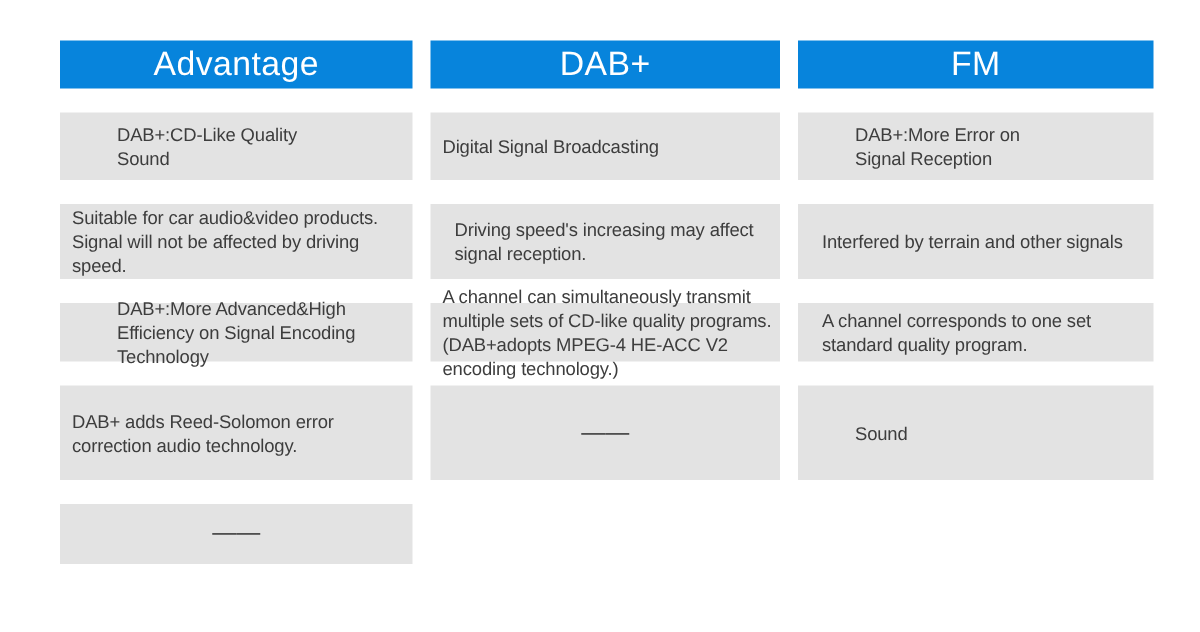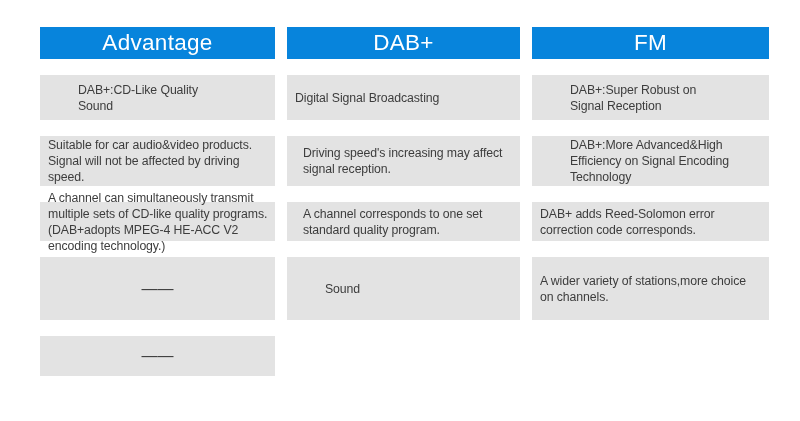--- a/index.html
+++ b/index.html
@@ -59,40 +59,39 @@
 <div class="grid">
 
   <div class="th">Advantage</div>
   <div class="th">DAB+</div>
   <div class="th">FM</div>
 
   <div class="td c1">DAB+:CD-Like Quality
 Sound</div>
   <div class="td c2">Digital Signal Broadcasting</div>
 
-  <div class="td c1">DAB+:Super Robust on
+  <div class="td c1">DAB+:More Error on
 Signal Reception</div>
   <div class="td c2">Suitable for car audio&amp;video products.
 Signal will not be affected by driving
 speed.</div>
   <div class="td c3">Driving speed's increasing may affect
 signal reception.</div>
 
+  <div class="td c3">Interfered by terrain and other signals</div>
 
   <div class="td c1">DAB+:More Advanced&amp;High
 Efficiency on Signal Encoding
 Technology</div>
   <div class="td c2">A channel can simultaneously transmit
 multiple sets of CD-like quality programs.
 (DAB+adopts MPEG-4 HE-ACC V2
 encoding technology.)</div>
   <div class="td c3">A channel corresponds to one set
 standard quality program.</div>
 
   <div class="td c2">DAB+ adds Reed-Solomon error
-correction code corresponds.</div>
+correction audio technology.</div>
   <div class="td c3 dash">——</div>
 
   <div class="td c1">Sound</div>
-  <div class="td c2">A wider variety of stations,more choice
-on channels.</div>
   <div class="td c3 dash">——</div>
 </div>
 
 </body></html>

